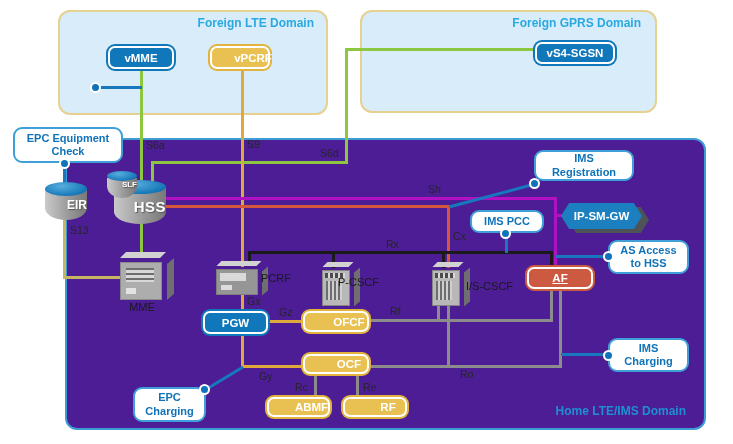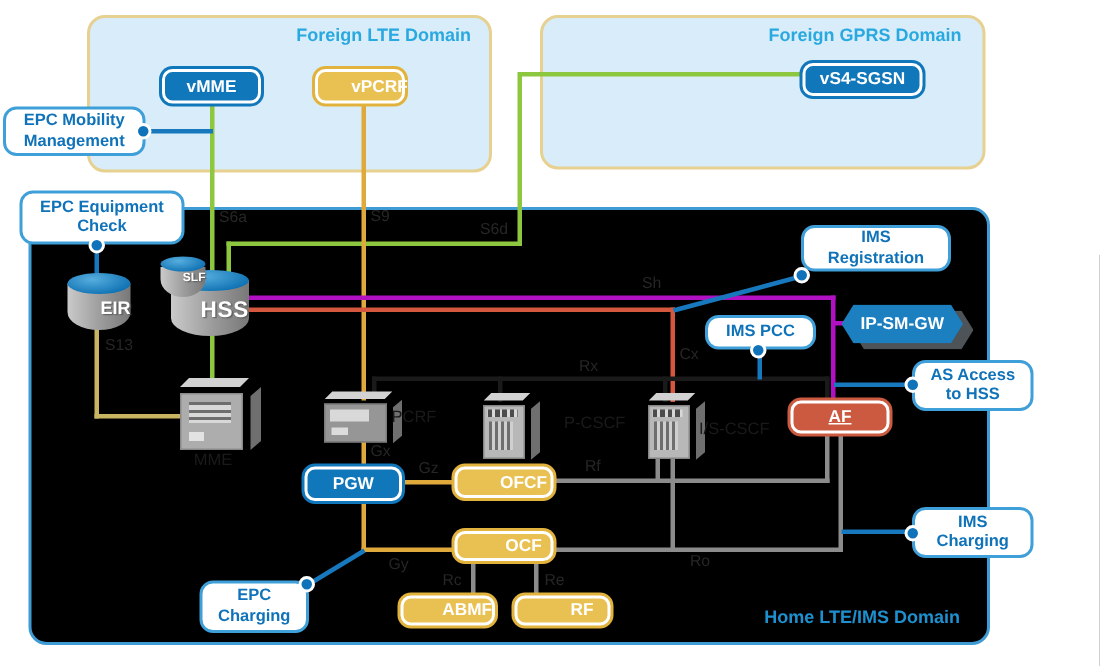--- a/index.html
+++ b/index.html
@@ -1,21 +1,21 @@
 <!DOCTYPE html>
 <html><head>
 <meta charset="utf-8">
 <style>
   html,body{margin:0;padding:0;background:#fff;}
   .canvas{position:relative;width:733px;height:444px;background:#fff;overflow:hidden;
           font-family:"Liberation Sans",sans-serif;}
   
   .domain{position:absolute;border-radius:12px;box-sizing:border-box;z-index:0;}
   .domain.blue{background:#d8edf9;border:2px solid #e6d190;}
-  .domain.tan{background:#000000;border:2px solid #3e9bd3;}
+  .domain.tan{background:#4c1d95;border:2px solid #3e9bd3;margin-left:46px;}
   .domain-title{position:absolute;font-weight:bold;font-size:12px;}
   .domain-title.lt{color:#2aa9e0;top:4px;}
   .domain-title.home{color:#1e90cf;bottom:10px;right:18px;}
   
   .ln{position:absolute;z-index:1;}
   .ln.h{height:3px;}
   .ln.v{width:3px;}
   .green{background:#8dc63f;}
   .amber{background:#dfa93c;}
   .purple{background:#b111c2;}
@@ -222,40 +222,38 @@
 
   <div class="hexwrap" style="left:561px;top:203px;width:92px;height:32px;">
     <b class="hex3d"></b>
     <b class="hex">
         <span>IP-SM-GW</span>
       </b>
   </div>
 
   <span class="nlabel" style="left:118px;top:301px;width:48px;">MME</span>
   <span class="nlabel" style="left:261px;top:272px;">PCRF</span>
-  <span class="nlabel" style="left:376px;top:276px;">P-CSCF</span>
+  <span class="nlabel" style="left:338px;top:276px;">P-CSCF</span>
   <span class="nlabel" style="left:466px;top:280px;">I/S-CSCF</span>
 
   <span class="ifc" style="left:146px;top:139px;">S6a</span>
   <span class="ifc" style="left:247px;top:138px;">S9</span>
   <span class="ifc" style="left:320px;top:147px;">S6d</span>
   <span class="ifc" style="left:428px;top:183px;">Sh</span>
   <span class="ifc" style="left:70px;top:224px;">S13</span>
   <span class="ifc" style="left:386px;top:238px;">Rx</span>
   <span class="ifc" style="left:453px;top:230px;">Cx</span>
   <span class="ifc" style="left:247px;top:295px;">Gx</span>
   <span class="ifc" style="left:279px;top:306px;">Gz</span>
   <span class="ifc" style="left:390px;top:305px;">Rf</span>
   <span class="ifc" style="left:259px;top:370px;">Gy</span>
   <span class="ifc" style="left:295px;top:381px;">Rc</span>
   <span class="ifc" style="left:363px;top:381px;">Re</span>
   <span class="ifc" style="left:460px;top:368px;">Ro</span>
 
-  <div class="callout" style="left:2px;top:71px;width:95px;height:33px;"><span>EPC Mobility
-Management</span></div>
   <div class="callout" style="left:13px;top:127px;width:110px;height:36px;"><span>EPC Equipment
 Check</span></div>
   <div class="callout" style="left:534px;top:150px;width:100px;height:31px;"><span>IMS
 Registration</span></div>
   <div class="callout" style="left:470px;top:210px;width:74px;height:23px;"><span>IMS PCC</span></div>
   <div class="callout" style="left:608px;top:240px;width:81px;height:34px;"><span>AS Access
 to HSS</span></div>
   <div class="callout" style="left:608px;top:338px;width:81px;height:34px;"><span>IMS
 Charging</span></div>
   <div class="callout" style="left:133px;top:387px;width:73px;height:35px;"><span>EPC

